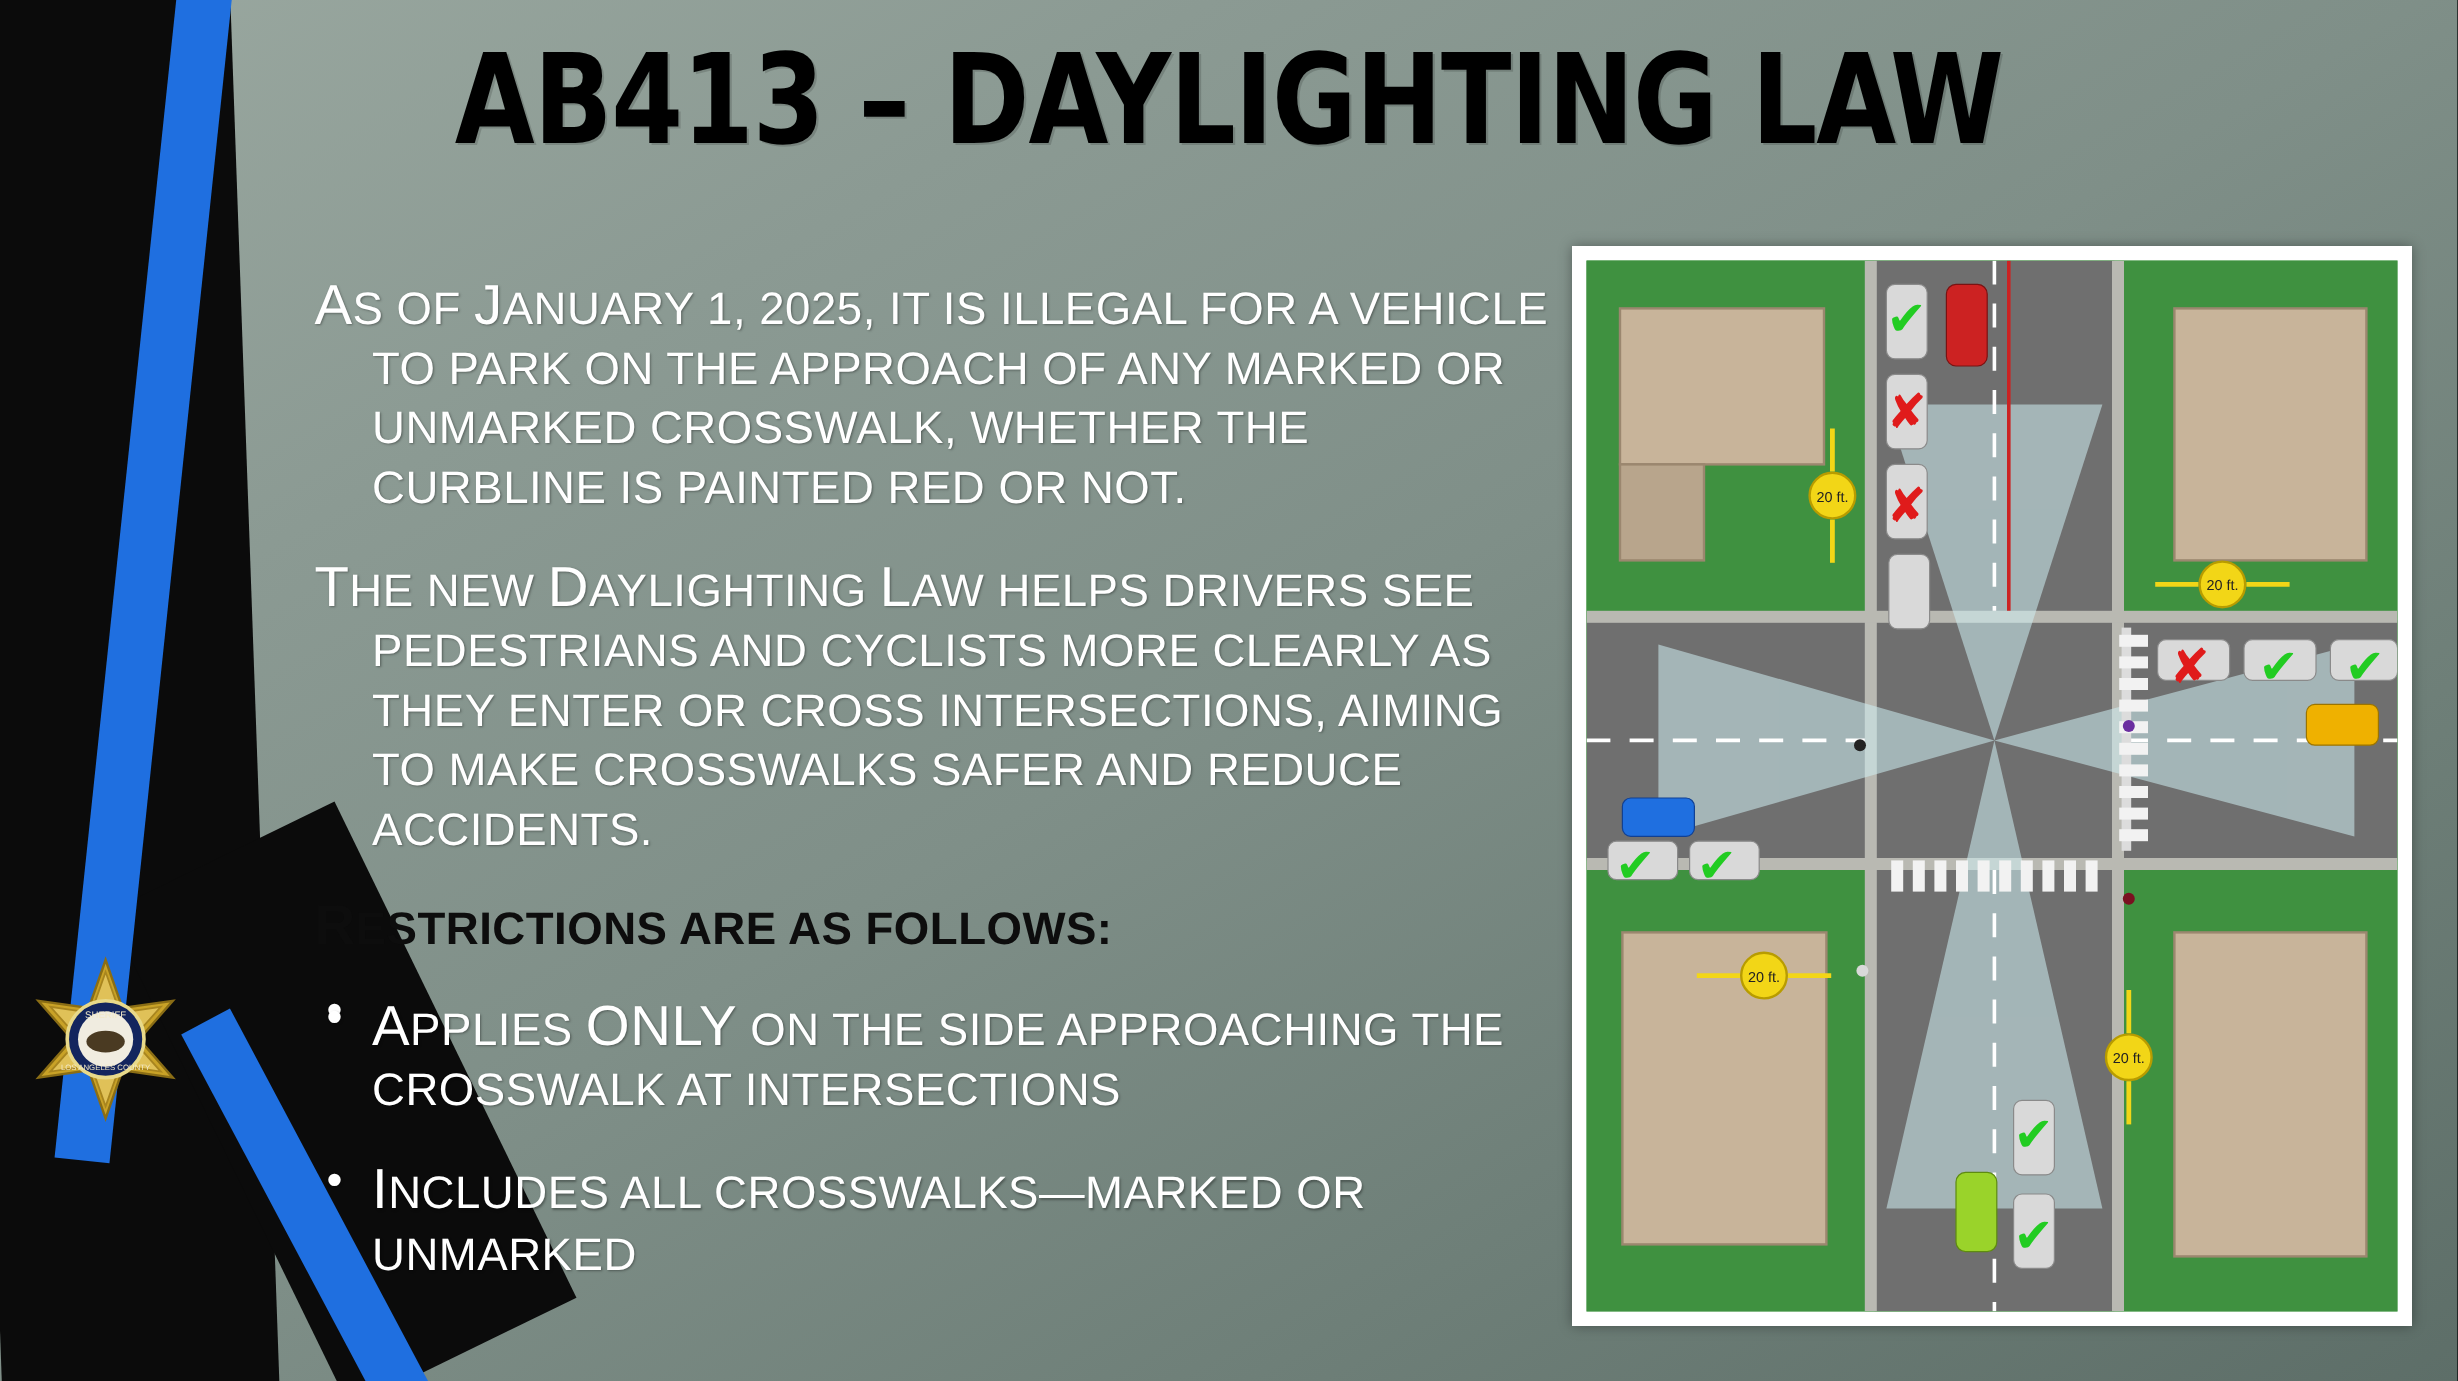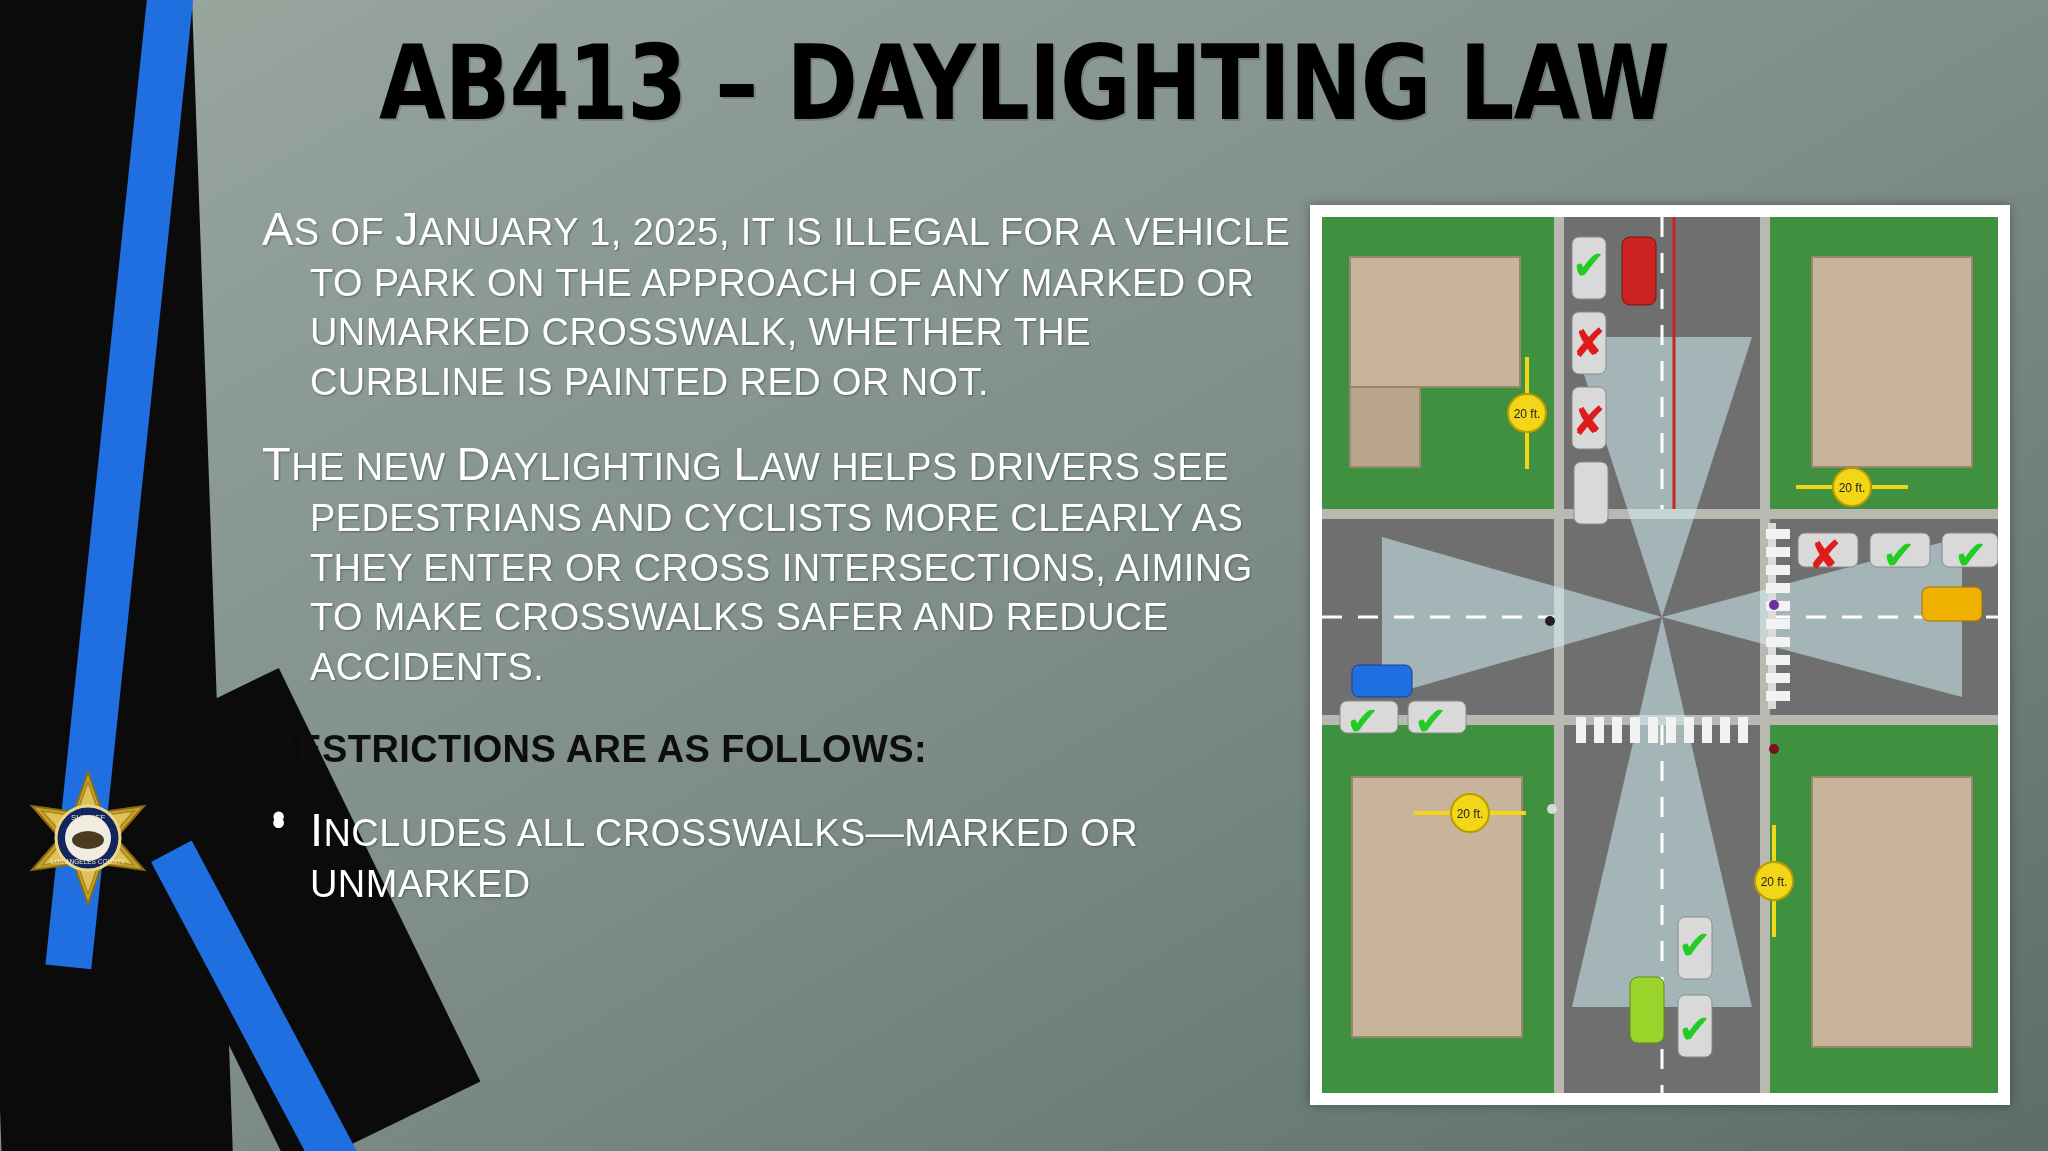--- a/index.html
+++ b/index.html
@@ -45,21 +45,21 @@
     left: 151px; top: 862px;
     width: 46px; height: 400px;
     background: #1f6fe0;
     transform: rotate(-28deg);
     transform-origin: top left;
   }
   
   .badge {
     position: absolute;
     left: 18px;
-    top: 768px;
+    top: 796px;
     width: 140px;
     height: 140px;
     z-index: 6;
   }
   
   .title {
     position: absolute;
     left: 0;
     top: 22px;
     width: 2048px;
@@ -85,20 +85,21 @@
     font-family: "Liberation Sans", sans-serif;
   }
   .para {
     font-size: 38px;
     line-height: 1.3;
     margin-bottom: 26px;
     padding-left: 48px;
     text-indent: -48px;
     letter-spacing: 0.4px;
     text-shadow: 1px 1px 2px rgba(0,0,0,0.35);
+    margin-top: 25px;
   }
   .para .cap {
     font-size: 47px;
   }
   .heading {
     font-size: 38px;
     font-weight: bold;
     color: #0d0d0d;
     margin-top: 6px;
     margin-bottom: 20px;
@@ -183,20 +184,21 @@
     <div class="para"><span class="cap">A</span>S OF <span class="cap">J</span>ANUARY <span class="num">1</span>, <span class="num">2</span><span class="num">0</span><span class="num">2</span><span class="num">5</span>, IT IS ILLEGAL FOR A VEHICLE TO PARK ON THE APPROACH OF ANY MARKED OR UNMARKED CROSSWALK, WHETHER THE CURBLINE IS PAINTED RED OR NOT.</div>
     <div class="para"><span class="cap">T</span>HE NEW <span class="cap">D</span>AYLIGHTING <span class="cap">L</span>AW HELPS DRIVERS SEE PEDESTRIANS AND CYCLISTS MORE CLEARLY AS THEY ENTER OR CROSS INTERSECTIONS, AIMING TO MAKE CROSSWALKS SAFER AND REDUCE ACCIDENTS.</div>
 
     <div class="heading"><span class="cap">R</span>ESTRICTIONS ARE AS FOLLOWS:</div>
 
     <div class="bullet">
       <span class="dot">•</span>
     </div>
     <div class="bullet">
       <span class="dot">•</span>
+      <span><span class="cap">A</span>PPLIES <span class="cap">O</span><span class="cap">N</span><span class="cap">L</span><span class="cap">Y</span> ON THE SIDE APPROACHING THE CROSSWALK AT INTERSECTIONS</span>
     </div>
     <div class="bullet">
       <span class="dot">•</span>
       <span><span class="cap">I</span>NCLUDES ALL CROSSWALKS—MARKED OR UNMARKED</span>
     </div>
   </div>
 
   <div class="img-panel">
     <div class="img-inner">
       <svg class="map-svg" viewBox="0 0 676 876" preserveAspectRatio="none">

